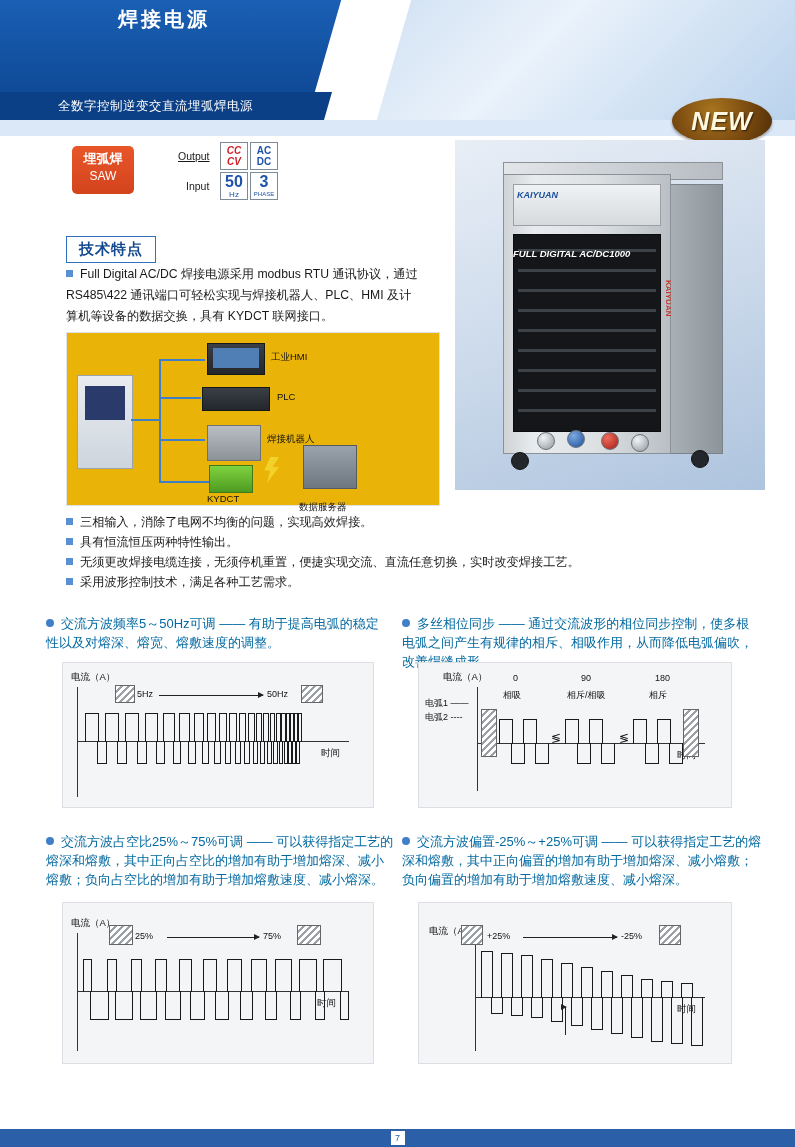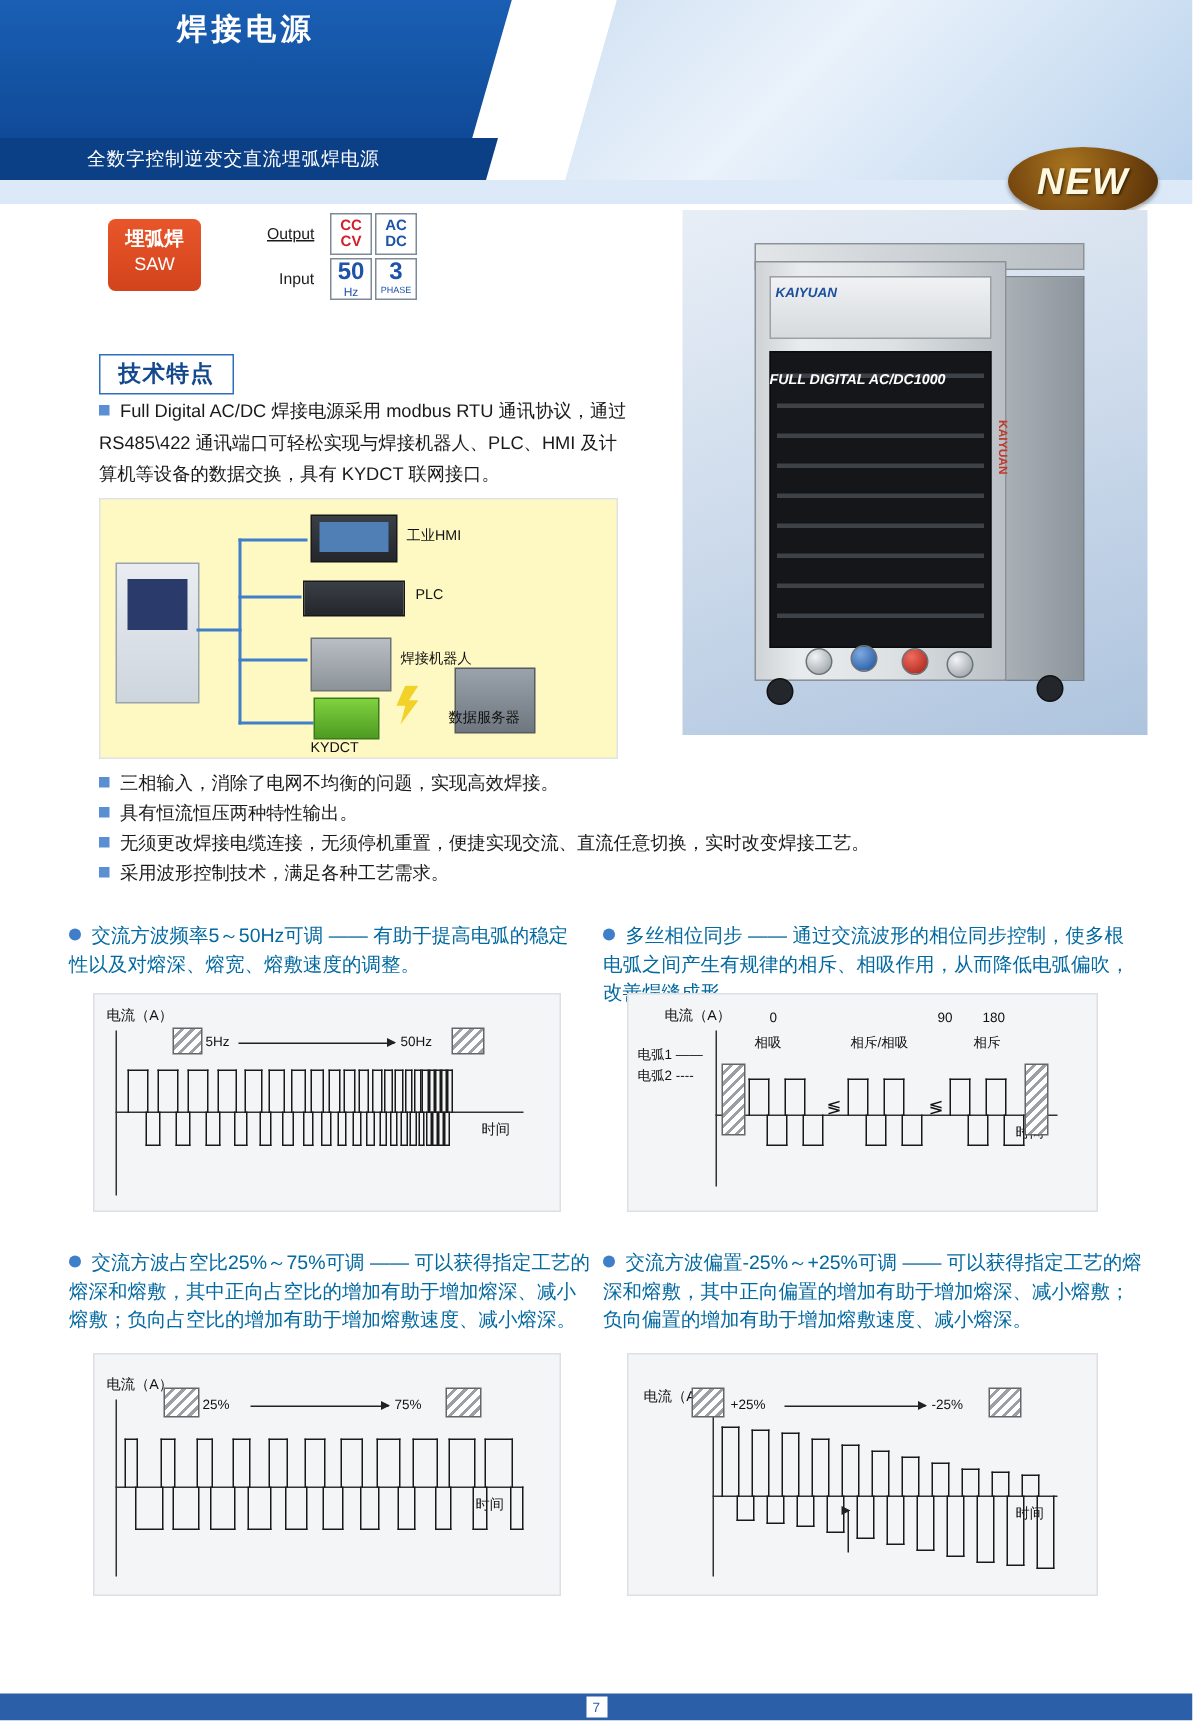--- a/index.html
+++ b/index.html
@@ -104,21 +104,21 @@
   .bullet-item{position:absolute;font-size:12.2px;color:#1a1a1a;line-height:20px;}
   .bsq{
     display:inline-block;width:7px;height:7px;background:#5b8fd4;margin-right:7px;
     vertical-align:1px;
   }
   .para{position:absolute;font-size:12.2px;line-height:21px;color:#1a1a1a;}
 
   
   .net-box{
     position:absolute;left:66px;top:332px;width:344px;height:172px;
-    background:#fef9c3;border:1px solid #dfe3e7;
+    background:#eab308;border:1px solid #dfe3e7;padding-left:28px;
   }
   .net-img{position:absolute;background:#c7ced6;border:1px solid #9aa3ad;}
   .chiller{
     left:10px;top:42px;width:54px;height:92px;
     background:linear-gradient(180deg,#e9edf1 0%,#cdd5dd 100%);
   }
   .chiller .face{position:absolute;left:7px;top:10px;width:40px;height:34px;background:#2a3b6b;}
   .dev{
     background:linear-gradient(180deg,#3a3f46 0%,#23272c 100%);
     border:1px solid #15181b;
@@ -234,21 +234,21 @@
 <div class="new-badge">
   <span>NEW</span>
 </div>
 
 <div class="saw-badge">
   <span class="cn">埋弧焊</span>
   <span class="en">SAW</span>
 </div>
 
 <div class="io-label" style="left:178px;top:150px;text-decoration:underline;">Output</div>
-<div class="io-box red" style="left:220px;top:142px;width:26px;height:26px;">
+<div class="io-box red" style="left:220px;top:142px;width:26px;height:26px;font-style:italic;">
   <b>CC</b>
   <b>CV</b>
 </div>
 <div class="io-box blue" style="left:250px;top:142px;width:26px;height:26px;">
   <b>AC</b>
   <b>DC</b>
 </div>
 
 <div class="io-label" style="left:186px;top:180px;">Input</div>
 <div class="io-box hz-box" style="left:220px;top:172px;width:26px;height:26px;">
@@ -286,21 +286,21 @@
   <div class="net-img kydct"></div>
   <div class="bolt">
       <span></span>
     </div>
   <div class="net-img server"></div>
 
   <div class="netlbl" style="left:204px;top:18px;">工业HMI</div>
   <div class="netlbl" style="left:210px;top:58px;">PLC</div>
   <div class="netlbl" style="left:200px;top:100px;">焊接机器人</div>
   <div class="netlbl" style="left:140px;top:160px;">KYDCT</div>
-  <div class="netlbl" style="left:232px;top:139px;font-family:Liberation Serif, serif;">数据服务器</div>
+  <div class="netlbl" style="left:232px;top:168px;font-family:Liberation Serif, serif;">数据服务器</div>
 </div>
 
 <div class="bullet-item" style="left:66px;top:512px;width:360px;">
   <span class="bsq"></span><span>三相输入，消除了电网不均衡的问题，实现高效焊接。</span>
 </div>
 <div class="bullet-item" style="left:66px;top:532px;width:360px;">
   <span class="bsq"></span><span>具有恒流恒压两种特性输出。</span>
 </div>
 <div class="bullet-item" style="left:66px;top:552px;width:700px;">
   <span class="bsq"></span><span>无须更改焊接电缆连接，无须停机重置，便捷实现交流、直流任意切换，实时改变焊接工艺。</span>
@@ -403,21 +403,21 @@
 <div class="wave-box" style="left:418px;top:662px;width:312px;height:144px;">
   <div class="ax-lbl" style="left:24px;top:8px;">电流（A）</div>
   <div class="sm-lbl" style="left:6px;top:34px;">电弧1 ——</div>
   <div class="sm-lbl" style="left:6px;top:48px;">电弧2 ----</div>
   <div class="axis-v" style="left:58px;top:24px;height:104px;"></div>
   <div class="axis-h" style="left:58px;top:80px;width:228px;"></div>
   <div class="ax-lbl" style="left:258px;top:86px;">时间</div>
 
   <div class="sm-lbl" style="left:94px;top:10px;">0</div>
   <div class="sm-lbl" style="left:84px;top:26px;">相吸</div>
-  <div class="sm-lbl" style="left:162px;top:10px;margin-left:44px;">90</div>
+  <div class="sm-lbl" style="left:162px;top:10px;">90</div>
   <div class="sm-lbl" style="left:148px;top:26px;">相斥/相吸</div>
   <div class="sm-lbl" style="left:236px;top:10px;">180</div>
   <div class="sm-lbl" style="left:230px;top:26px;">相斥</div>
 
   <div class="hatch" style="left:62px;top:46px;width:14px;height:46px;"></div>
   <div class="pulse" style="left:80px;top:56px;width:12px;height:24px;"></div>
   <div class="pulse-d" style="left:92px;top:80px;width:12px;height:20px;"></div>
   <div class="pulse" style="left:104px;top:56px;width:12px;height:24px;"></div>
   <div class="pulse-d" style="left:116px;top:80px;width:12px;height:20px;"></div>
   <div class="sm-lbl" style="left:132px;top:68px;font-size:12px;">≶</div>

